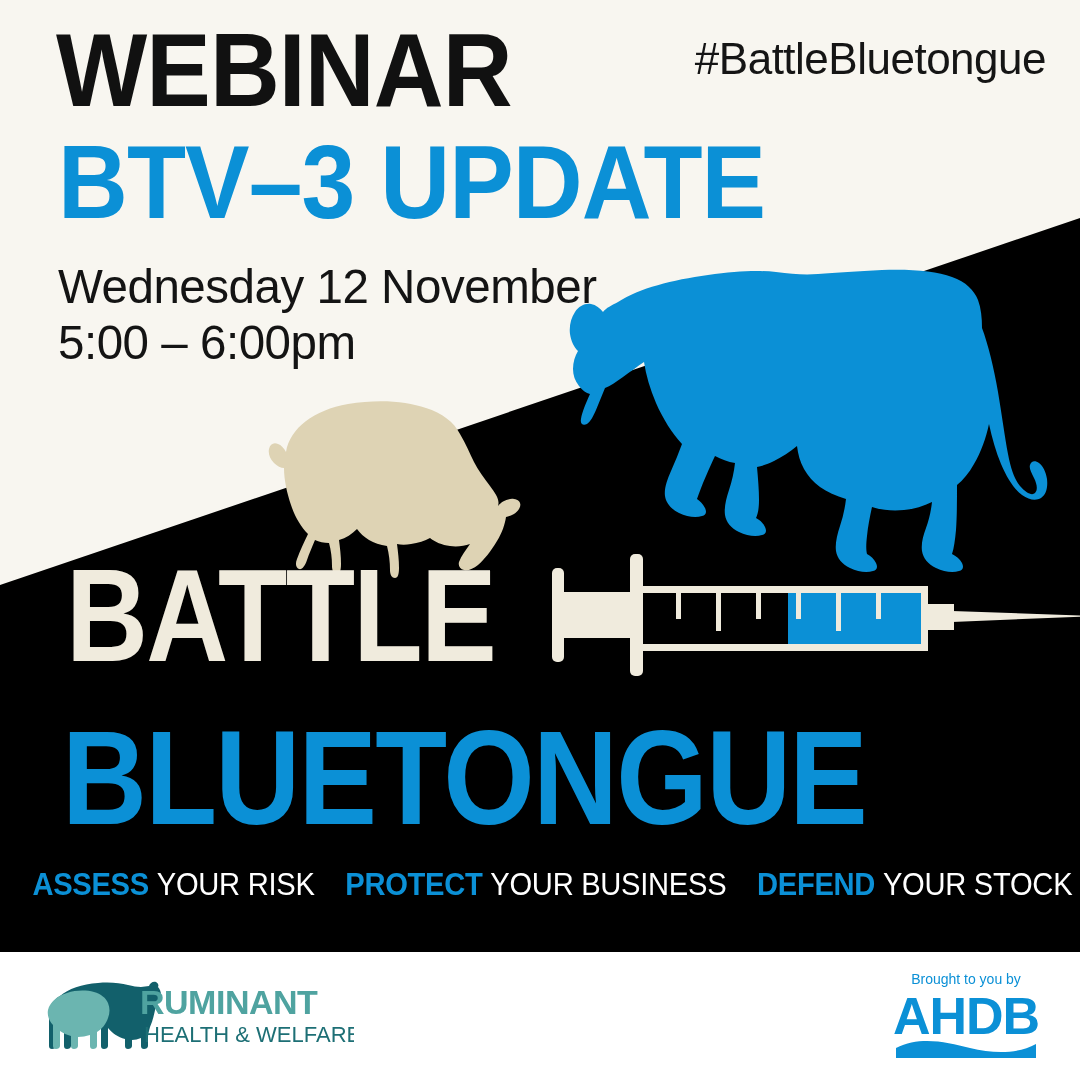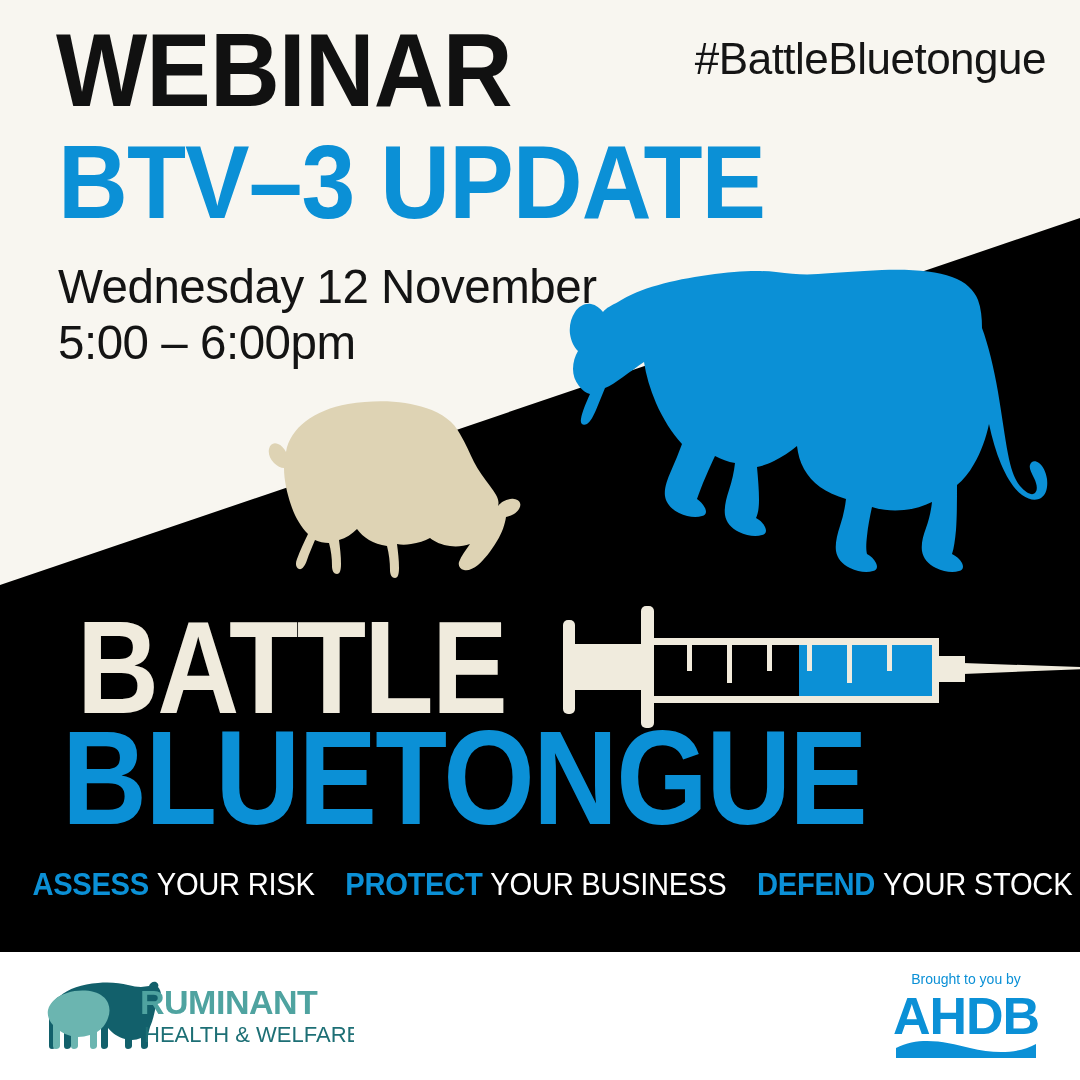--- a/index.html
+++ b/index.html
@@ -45,21 +45,21 @@
   }
   .hdr-date{
     position:absolute;left:58px;top:258px;
     font-size:49px;line-height:56px;font-weight:normal;
     color:#141414;letter-spacing:-0.5px;
     transform:scaleX(0.97);transform-origin:left top;
   }
   .hdr-date span{display:block;}
 
   
-  .battle-row{position:absolute;left:66px;top:608px;width:1000px;height:120px;margin-left:11px;}
+  .battle-row{position:absolute;left:66px;top:556px;width:1000px;height:120px;}
   .battle-word{
     position:absolute;left:0;top:0;
     font-size:132px;line-height:120px;font-weight:bold;
     color:#F0EBDD;letter-spacing:-2px;
     transform:scaleX(0.86);transform-origin:left top;
   }
   #syringe-graphic{position:absolute;left:482px;top:-4px;width:560px;height:126px;}
 
   
   .bluetongue-word{

